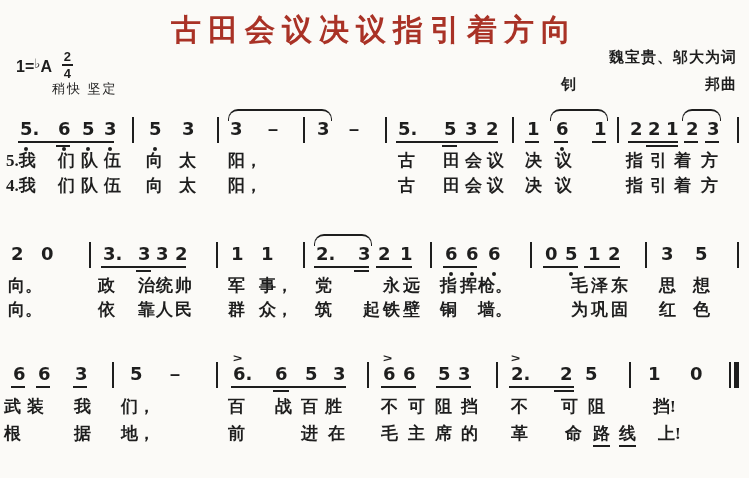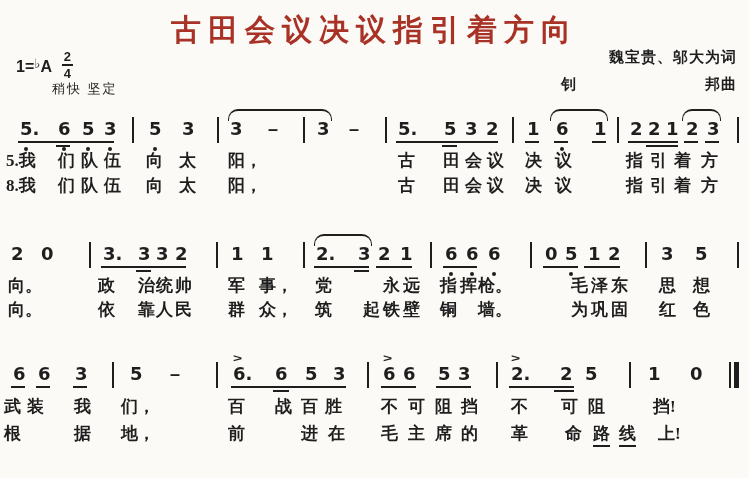--- a/index.html
+++ b/index.html
@@ -120,21 +120,21 @@
       <div class="lyr" style="left: 398px; top: 151px;">古</div>
       <div class="lyr" style="left: 443px; top: 151px;">田</div>
       <div class="lyr" style="left: 465px; top: 151px;">会</div>
       <div class="lyr" style="left: 487px; top: 151px;">议</div>
       <div class="lyr" style="left: 525px; top: 151px;">决</div>
       <div class="lyr" style="left: 555px; top: 151px;">议</div>
       <div class="lyr" style="left: 626px; top: 151px;">指</div>
       <div class="lyr" style="left: 650px; top: 151px;">引</div>
       <div class="lyr" style="left: 674px; top: 151px;">着</div>
       <div class="lyr" style="left: 701px; top: 151px;">方</div>
-      <div class="lyr" style="left: 6px; top: 176px;">8.我</div>
+      <div class="lyr" style="left: 6px; top: 176px;">4.我</div>
       <div class="lyr" style="left: 58px; top: 176px;">们</div>
       <div class="lyr" style="left: 81px; top: 176px;">队</div>
       <div class="lyr" style="left: 104px; top: 176px;">伍</div>
       <div class="lyr" style="left: 146px; top: 176px;">向</div>
       <div class="lyr" style="left: 179px; top: 176px;">太</div>
       <div class="lyr" style="left: 228px; top: 176px;">阳，</div>
       <div class="lyr" style="left: 398px; top: 176px;">古</div>
       <div class="lyr" style="left: 443px; top: 176px;">田</div>
       <div class="lyr" style="left: 465px; top: 176px;">会</div>
       <div class="lyr" style="left: 487px; top: 176px;">议</div>

